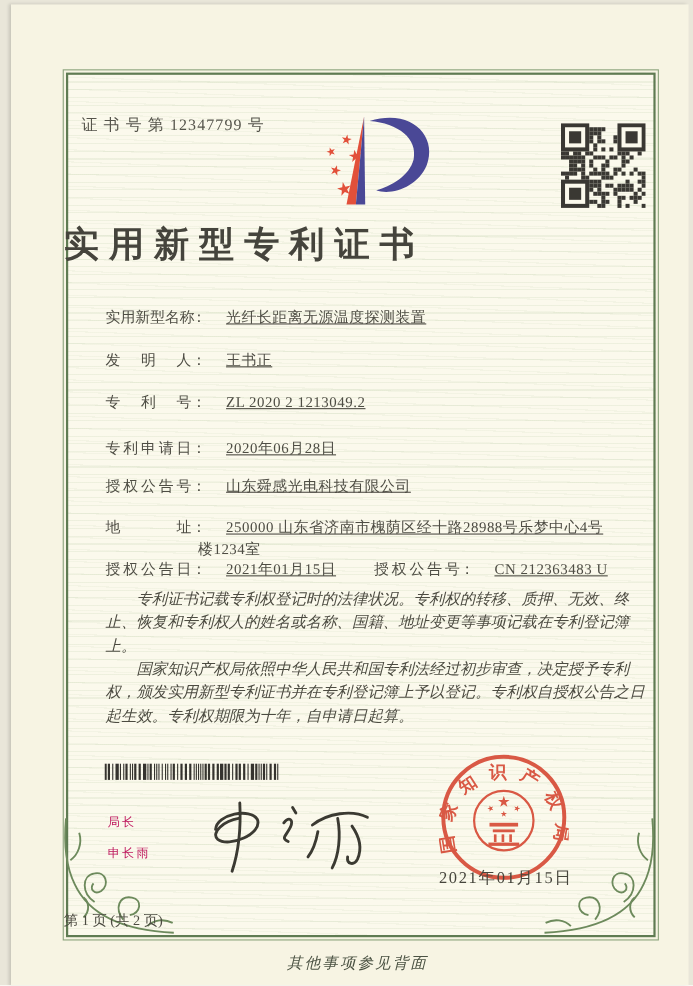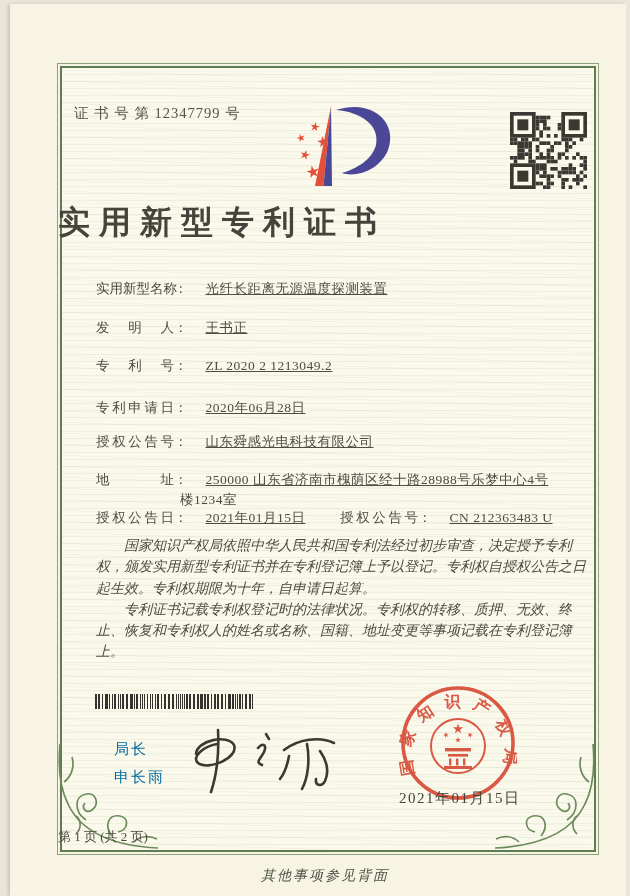--- a/index.html
+++ b/index.html
@@ -23,21 +23,21 @@
   .row{left:86px;font-size:13.5px;color:#4e4d44;white-space:nowrap;}
   .flabel{display:inline-block;width:78px;text-align:justify;text-align-last:justify;
           vertical-align:top;}
   .colon{display:inline-block;}
   .fvalue{margin-left:18px;letter-spacing:.5px;text-decoration:underline;}
   .addr2{left:170px;font-size:13.5px;color:#4e4d44;letter-spacing:.5px;}
   .grant-no-group{position:absolute;left:244px;top:0;}
   .paras{left:86px;top:531px;width:499px;font-size:14px;line-height:21.3px;
          color:#4c4b41;font-style:italic;}
   .paras p{margin:0;text-indent:2em;}
-  .director{left:104px;font-size:15px;color:#0369a1;letter-spacing:2px;}
+  .director{left:88px;font-size:11px;color:#be185d;letter-spacing:2px;}
   .seal-date{left:389px;top:785px;font-size:15px;color:#46453c;letter-spacing:1.5px;}
   .page-num{left:48px;top:824px;width:540px;text-align:left;font-size:13px;
             color:#4c4b41;}
   .back-note{left:0;top:863px;width:630px;text-align:center;font-size:14px;
              color:#4b5243;font-style:italic;letter-spacing:2px;}
   svg{display:block;}
 </style>
 </head>
 <body>
 
@@ -242,22 +242,22 @@
   <div class="abs addr2" style="top:487px">楼1234室</div>
 
   <div class="abs row" style="top:505px">
     <span class="flabel">授权公告日</span><span class="colon">：</span><span class="fvalue">2021年01月15日</span>
     <span class="grant-no-group">
       <span class="flabel">授权公告号</span><span class="colon">：</span><span class="fvalue">CN 212363483 U</span>
     </span>
   </div>
 
   <div class="abs paras">
+    <p>专利证书记载专利权登记时的法律状况。专利权的转移、质押、无效、终止、恢复和专利权人的姓名或名称、国籍、地址变更等事项记载在专利登记簿上。</p>
     <p>国家知识产权局依照中华人民共和国专利法经过初步审查，决定授予专利权，颁发实用新型专利证书并在专利登记簿上予以登记。专利权自授权公告之日起生效。专利权期限为十年，自申请日起算。</p>
-    <p>专利证书记载专利权登记时的法律状况。专利权的转移、质押、无效、终止、恢复和专利权人的姓名或名称、国籍、地址变更等事项记载在专利登记簿上。</p>
   </div>
 
   <svg id="barcode" class="abs" style="left:85px;top:690px;" width="160" height="15" viewBox="0 0 160 15">
         <rect x="0" y="0" width="2" height="15" fill="#35332e"></rect>
         <rect x="3" y="0" width="2" height="15" fill="#35332e"></rect>
         <rect x="7" y="0" width="1" height="15" fill="#35332e"></rect>
         <rect x="10" y="0" width="3" height="15" fill="#35332e"></rect>
         <rect x="14" y="0" width="1" height="15" fill="#35332e"></rect>
         <rect x="17" y="0" width="1" height="15" fill="#35332e"></rect>
         <rect x="19" y="0" width="2" height="15" fill="#35332e"></rect>

